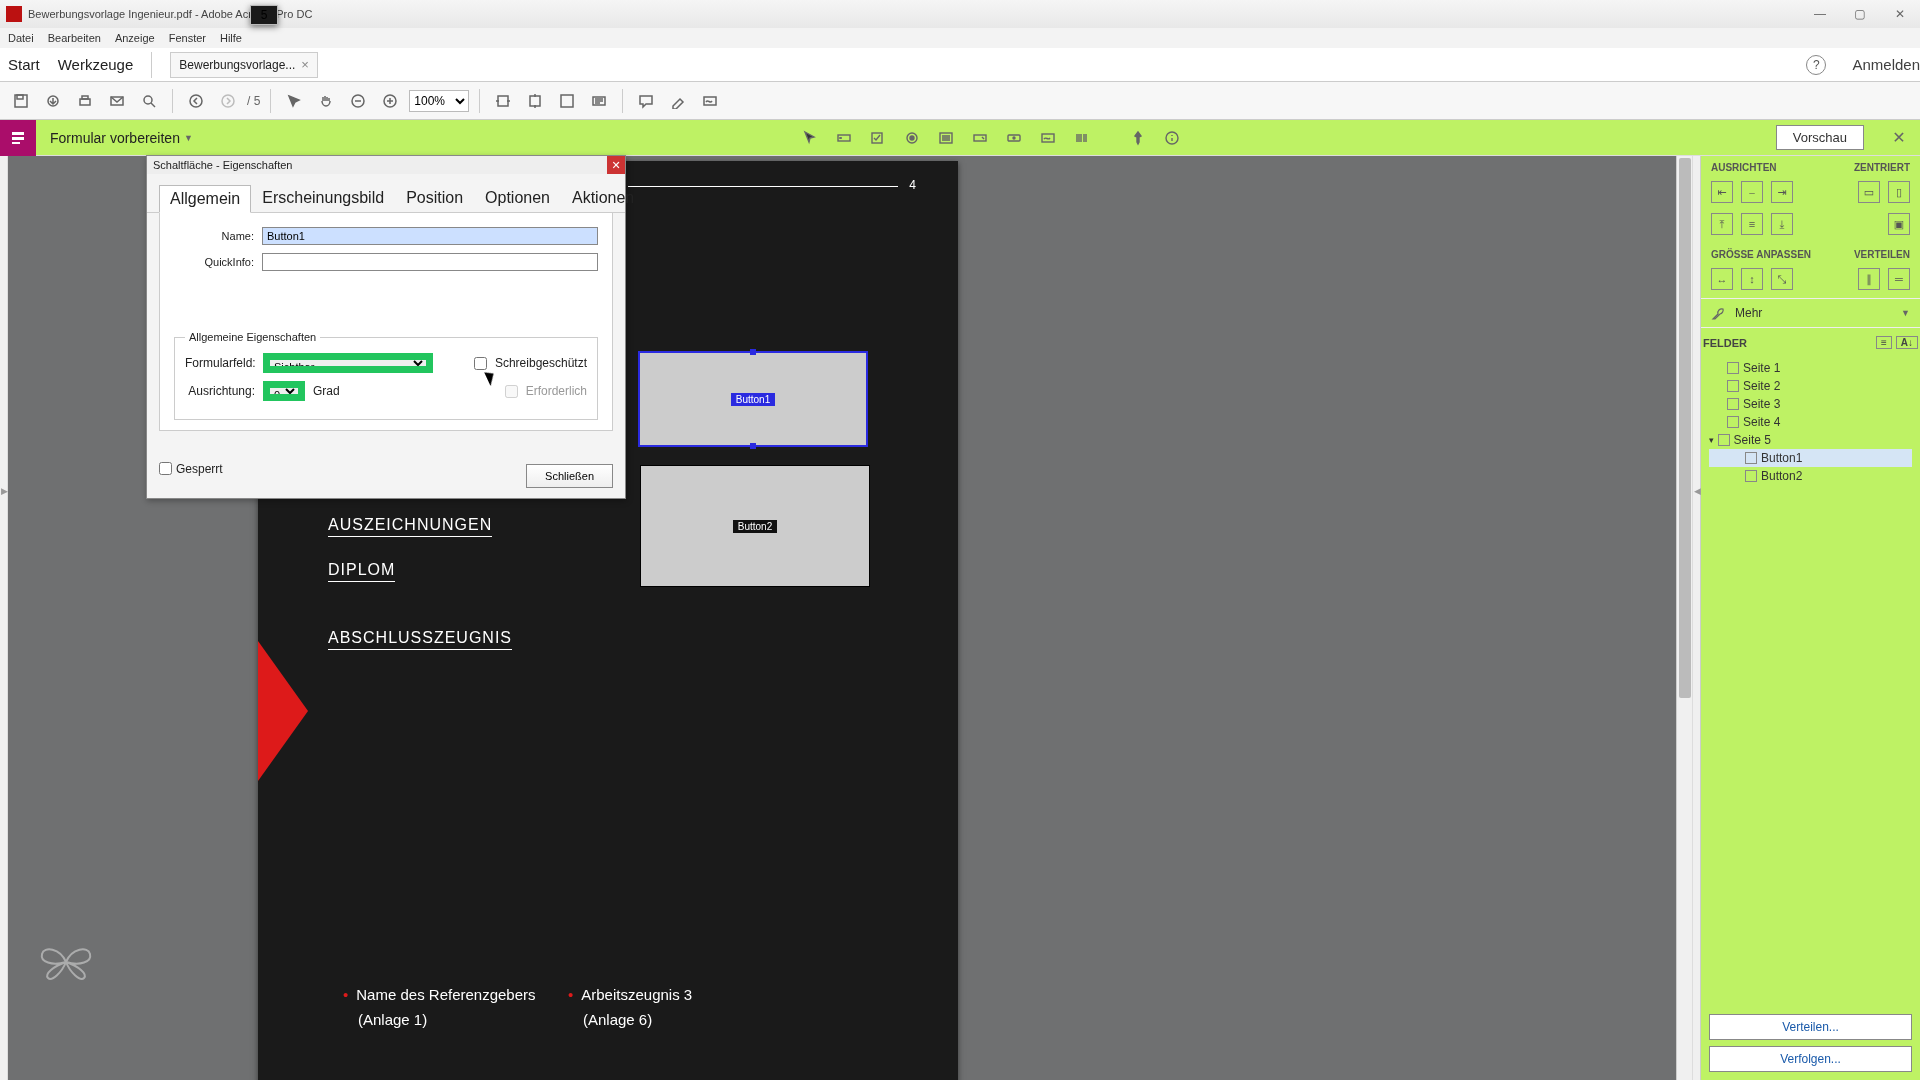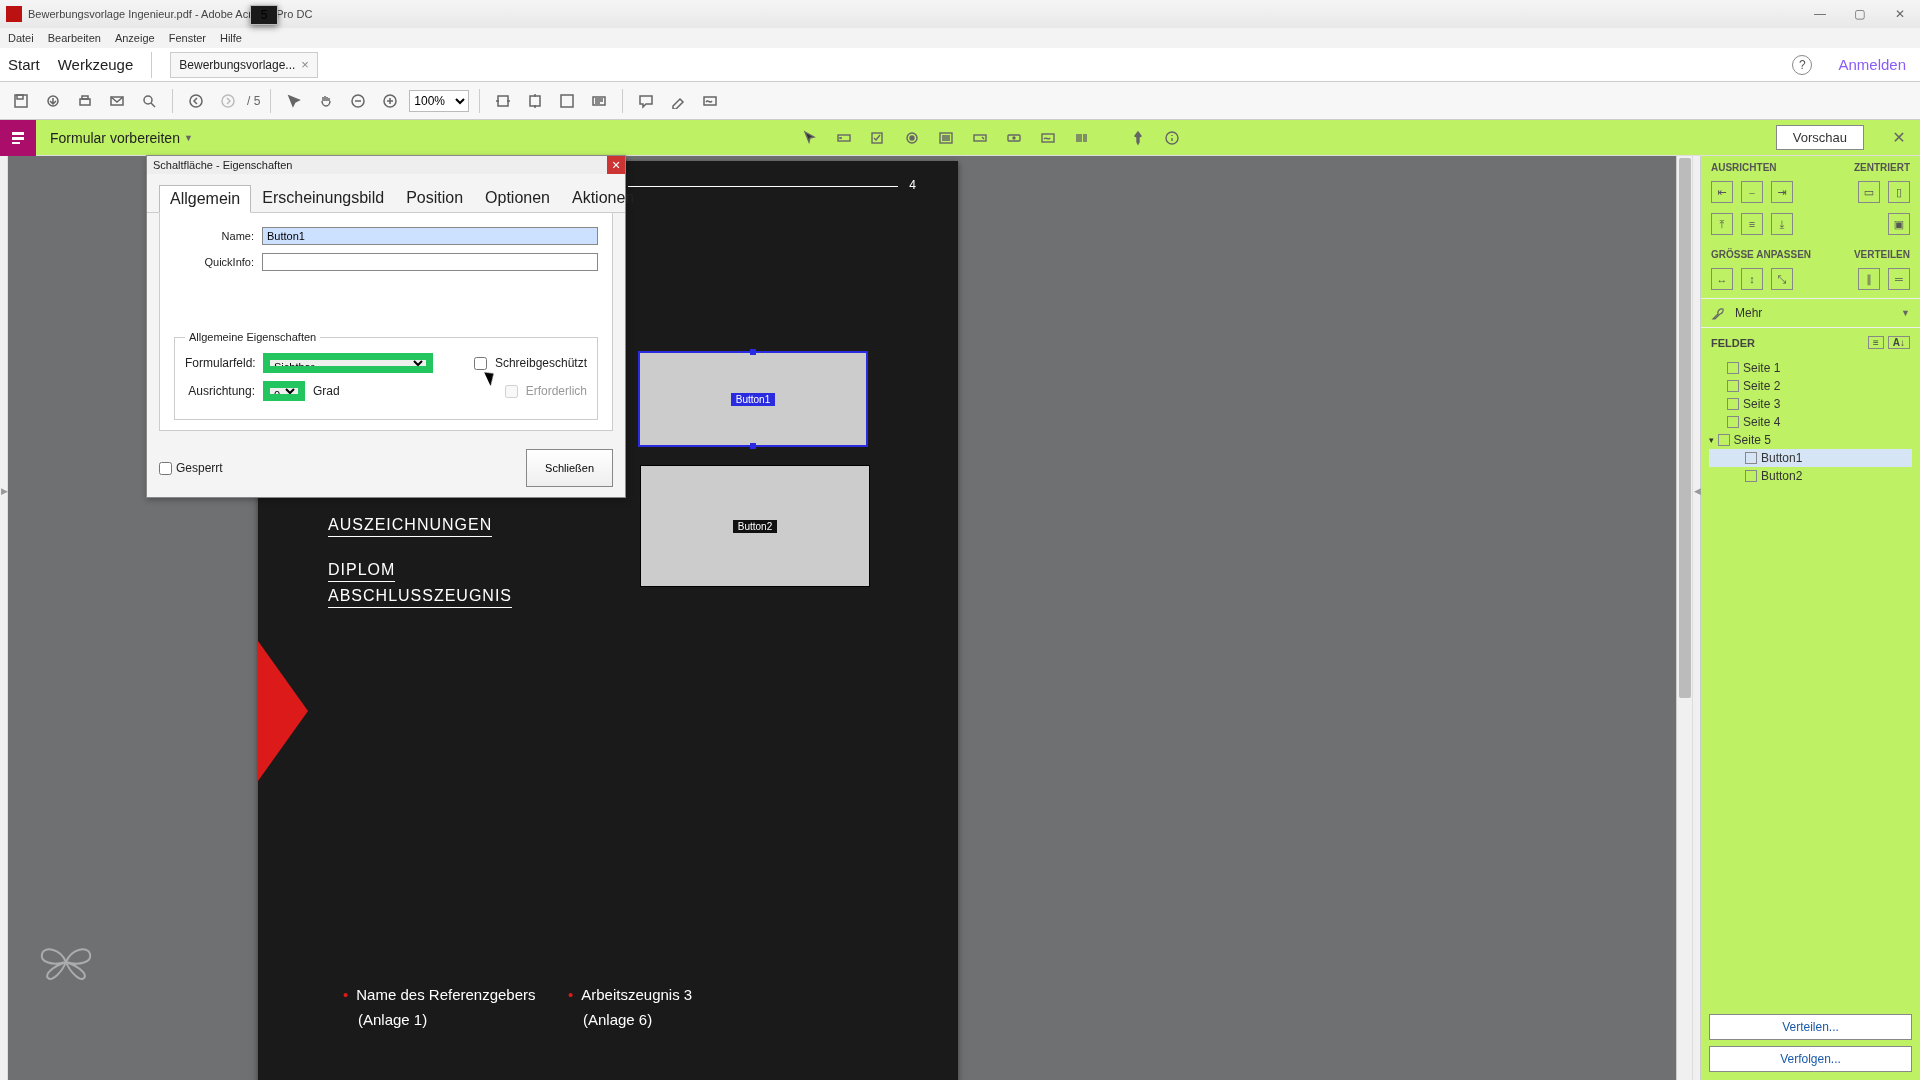--- a/index.html
+++ b/index.html
@@ -17,21 +17,21 @@
 
 
 .tabbar { height: 34px; background: #fff; border-bottom: 1px solid #ccc; display: flex; align-items: center; padding-left: 8px; gap: 18px; }
 .tabbar .start { font-size: 15px; font-weight: 500; color: #222; }
 .tabbar .tool { font-size: 15px; font-weight: 500; color: #222; }
 .tabbar .separator { width: 1px; height: 26px; background: #ccc; }
 .tabbar .filetab { display: flex; align-items: center; background: #f7f7f7; border: 1px solid #ccc; height: 26px; padding: 0 8px; font-size: 12px; gap: 6px; color: #222; }
 .tabbar .filetab .close { color: #888; font-size: 13px; }
 .tabbar .spacer { flex: 1; }
 .tabbar .help-icon { width: 20px; height: 20px; border: 1px solid #888; border-radius: 50%; display: flex; align-items: center; justify-content: center; font-size: 12px; color: #555; margin-right: 8px; }
-.tabbar .login { font-size: 15px; font-weight: 500; color: #8b5cf6; margin-right: 14px; }
+.tabbar .login { font-size: 15px; font-weight: 500; color: #404040; }
 
 
 .toolbar-main { height: 38px; background: #f7f7f7; border-bottom: 1px solid #ccc; display: flex; align-items: center; padding: 0 8px; gap: 6px; }
 .toolbar-main .tbtn { width: 26px; height: 26px; display: flex; align-items: center; justify-content: center; color: #666; }
 .toolbar-main .tbtn svg { width: 16px; height: 16px; stroke: #666; fill: none; stroke-width: 1.5; }
 .toolbar-main .vsep { width: 1px; height: 24px; background: #ccc; margin: 0 4px; }
 .toolbar-main input.page { width: 28px; height: 20px; text-align: center; font-size: 12px; border: 1px solid #bbb; }
 .toolbar-main .pagecount { font-size: 12px; color: #666; }
 .toolbar-main select.zoom { height: 22px; font-size: 12px; width: 60px; border: 1px solid #bbb; background: #fff; }
 
@@ -82,21 +82,21 @@
 .rightrail-collapse .tri { position: absolute; top: 330px; left: 1px; font-size: 9px; color: #999; }
 
 
 .rightpanel { width: 220px; background: #bef264; border-left: 1px solid #ccc; display: flex; flex-direction: column; font-size: 12px; color: #333; }
 .rightpanel .sect-head { display: flex; justify-content: space-between; padding: 6px 10px; font-size: 10px; font-weight: 600; color: #555; }
 .rightpanel .icon-row { display: flex; gap: 8px; padding: 2px 10px 8px; }
 .rightpanel .icon-row .ibtn { width: 22px; height: 22px; border: 1px solid #888; display: flex; align-items: center; justify-content: center; font-size: 11px; color: #555; }
 .rightpanel .more-row { display: flex; align-items: center; gap: 8px; padding: 6px 10px; border-top: 1px solid #eee; border-bottom: 1px solid #eee; }
 .rightpanel .more-row .wrench { width: 16px; height: 16px; color: #666; }
 .rightpanel .more-row .chev { margin-left: auto; font-size: 9px; color: #666; }
-.rightpanel .fields-head { display: flex; align-items: center; justify-content: space-between; padding: 8px 10px; font-size: 11px; font-weight: 600; color: #444; }
+.rightpanel .fields-head { display: flex; align-items: center; justify-content: space-between; padding: 8px 2px; font-size: 11px; font-weight: 600; color: #444; }
 .rightpanel .fields-head .sortbtn { display: flex; gap: 4px; }
 .rightpanel .fields-head .sortbtn span { border: 1px solid #888; padding: 0 4px; font-size: 10px; }
 .rightpanel .tree { padding: 2px 8px; flex: 1; overflow: auto; }
 .rightpanel .tree-item { display: flex; align-items: center; gap: 4px; padding: 2px 0; font-size: 12px; }
 .rightpanel .tree-item.indent1 { padding-left: 18px; }
 .rightpanel .tree-item.indent2 { padding-left: 36px; }
 .rightpanel .tree-item.selected { background: #d5e5f5; }
 .rightpanel .tree-item .pic { width: 12px; height: 12px; border: 1px solid #888; }
 .rightpanel .bottom-btns { padding: 8px; display: flex; flex-direction: column; gap: 6px; }
 .rightpanel .bottom-btns button { border: 1px solid #888; background: #fff; padding: 5px; font-size: 12px; color: #1a5aaa; }
@@ -113,21 +113,21 @@
 .dialog .row label { width: 80px; text-align: right; margin-right: 8px; font-size: 11px; }
 .dialog .row input[type=text] { flex: 1; border: 1px solid #888; height: 18px; padding: 0 4px; font-size: 11px; }
 .dialog .row input.sel { background: #cce0ff; }
 .dialog fieldset { border: 1px solid #ccc; padding: 10px; margin-top: 60px; }
 .dialog fieldset legend { font-size: 11px; padding: 0 4px; }
 .dialog .frow { display: flex; align-items: center; margin-bottom: 8px; gap: 8px; }
 .dialog select { border: 7px solid #22c55e; height: 20px; font-size: 11px; }
 .dialog .footer { display: flex; align-items: center; padding: 6px 12px 10px; }
 .dialog .footer .lock { display: flex; align-items: center; gap: 4px; }
 .dialog .footer .spacer { flex: 1; }
-.dialog .footer button { border: 1px solid #888; background: linear-gradient(#fff,#eee); padding: 12px 18px; font-size: 11px; }
+.dialog .footer button { border: 1px solid #888; background: linear-gradient(#fff,#eee); padding: 5px 18px; font-size: 11px; margin-top: 15px; }
 
 
 .cursor { position: absolute; left: 340px; top: 214px; width: 12px; height: 16px; pointer-events: none; }
 .cursor::before { content: ""; position: absolute; left: 0; top: 0; border-left: 8px solid #000; border-top: 5px solid transparent; border-bottom: 10px solid transparent; transform: rotate(-25deg); filter: drop-shadow(1px 1px 0 #fff); }
 
 svg.ico { width: 16px; height: 16px; stroke: #666; fill: none; stroke-width: 1.4; }
 </style>
 </head>
 <body>
 
@@ -363,21 +363,21 @@
       <div class="tri">▶</div>
     </div>
 
   <div class="canvas-wrap">
     <div class="page">
       <div class="topline"></div>
       <div class="pagenum">4</div>
 
       <div style="position:absolute;left:70px;top:355px" class="section-title">AUSZEICHNUNGEN</div>
       <div style="position:absolute;left:70px;top:400px" class="section-title">DIPLOM</div>
-      <div style="position:absolute;left:70px;top:426px" class="section-title">ABSCHLUSSZEUGNIS</div>
+      <div style="position:absolute;left:70px;top:468px" class="section-title">ABSCHLUSSZEUGNIS</div>
 
       <div class="red-arrow"></div>
 
       <div class="button-field selected" style="left:380px;top:190px;width:230px;height:96px">
         <div class="handle" style="left:50%;top:-4px;margin-left:-3px"></div>
         <div class="handle" style="left:50%;bottom:-4px;margin-left:-3px"></div>
         <span class="label">Button1</span>
       </div>
       <div class="button-field" style="left:382px;top:304px;width:230px;height:122px">
         <span class="label unsel">Button2</span>

